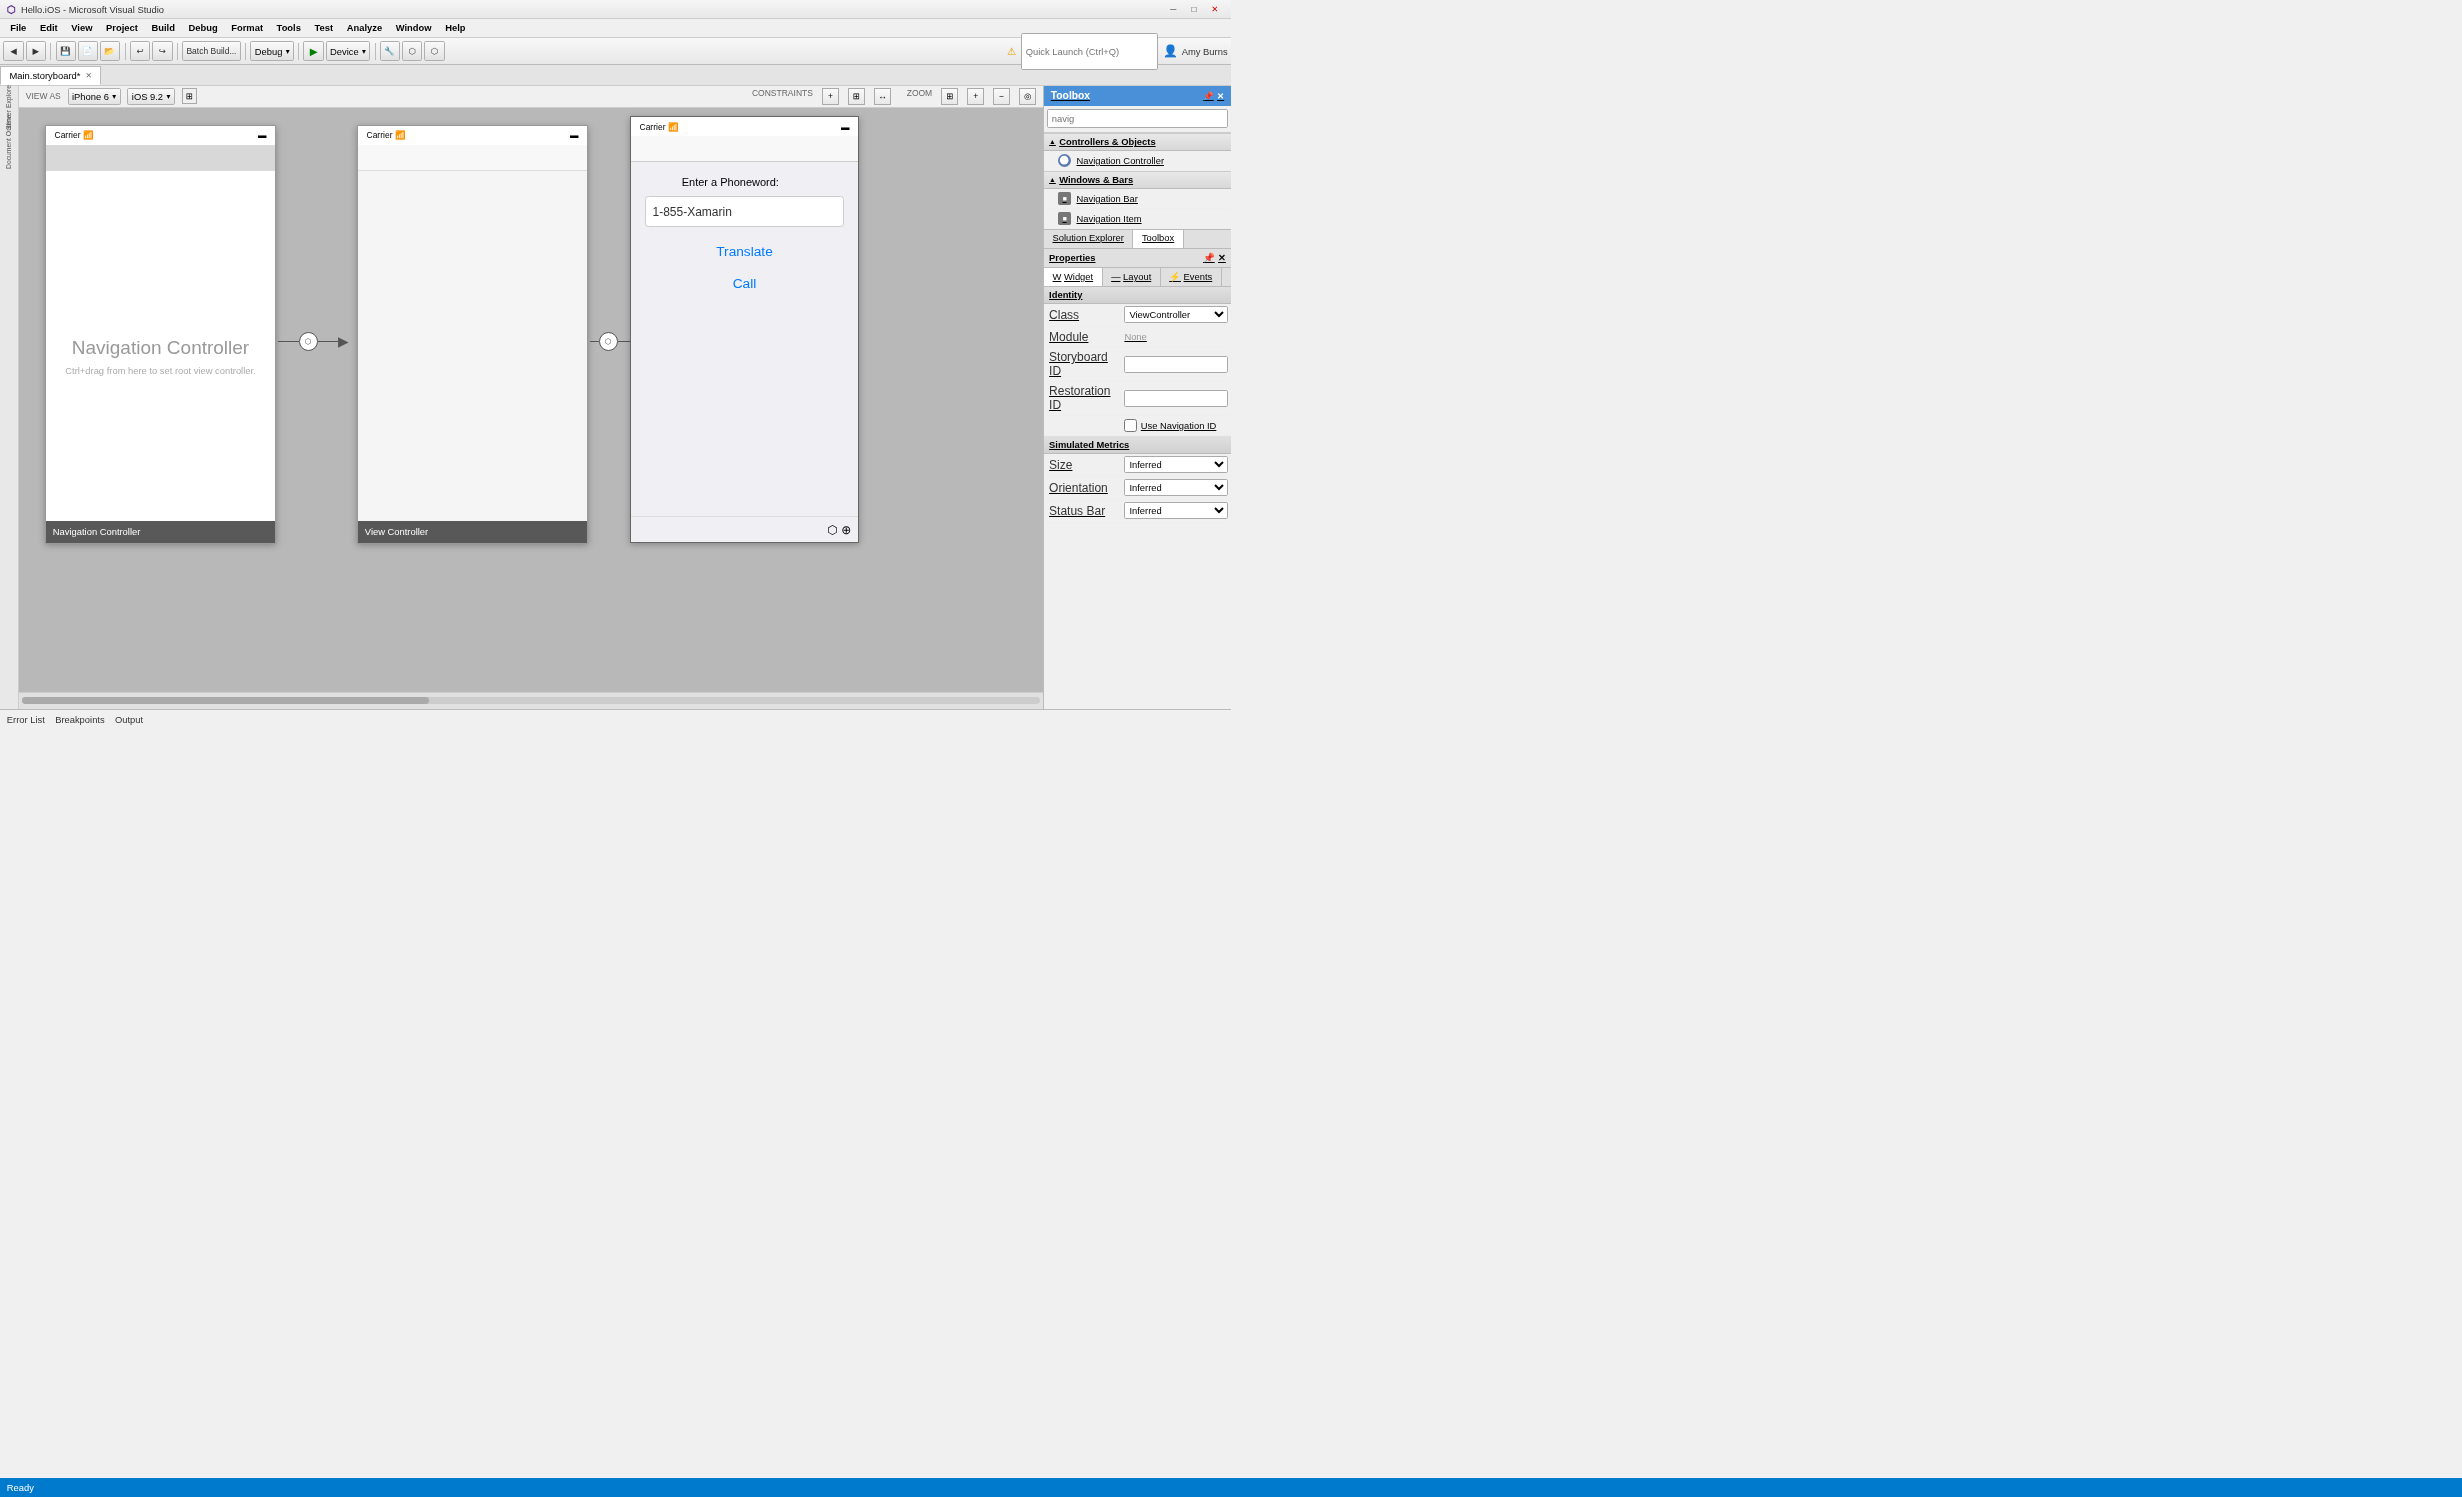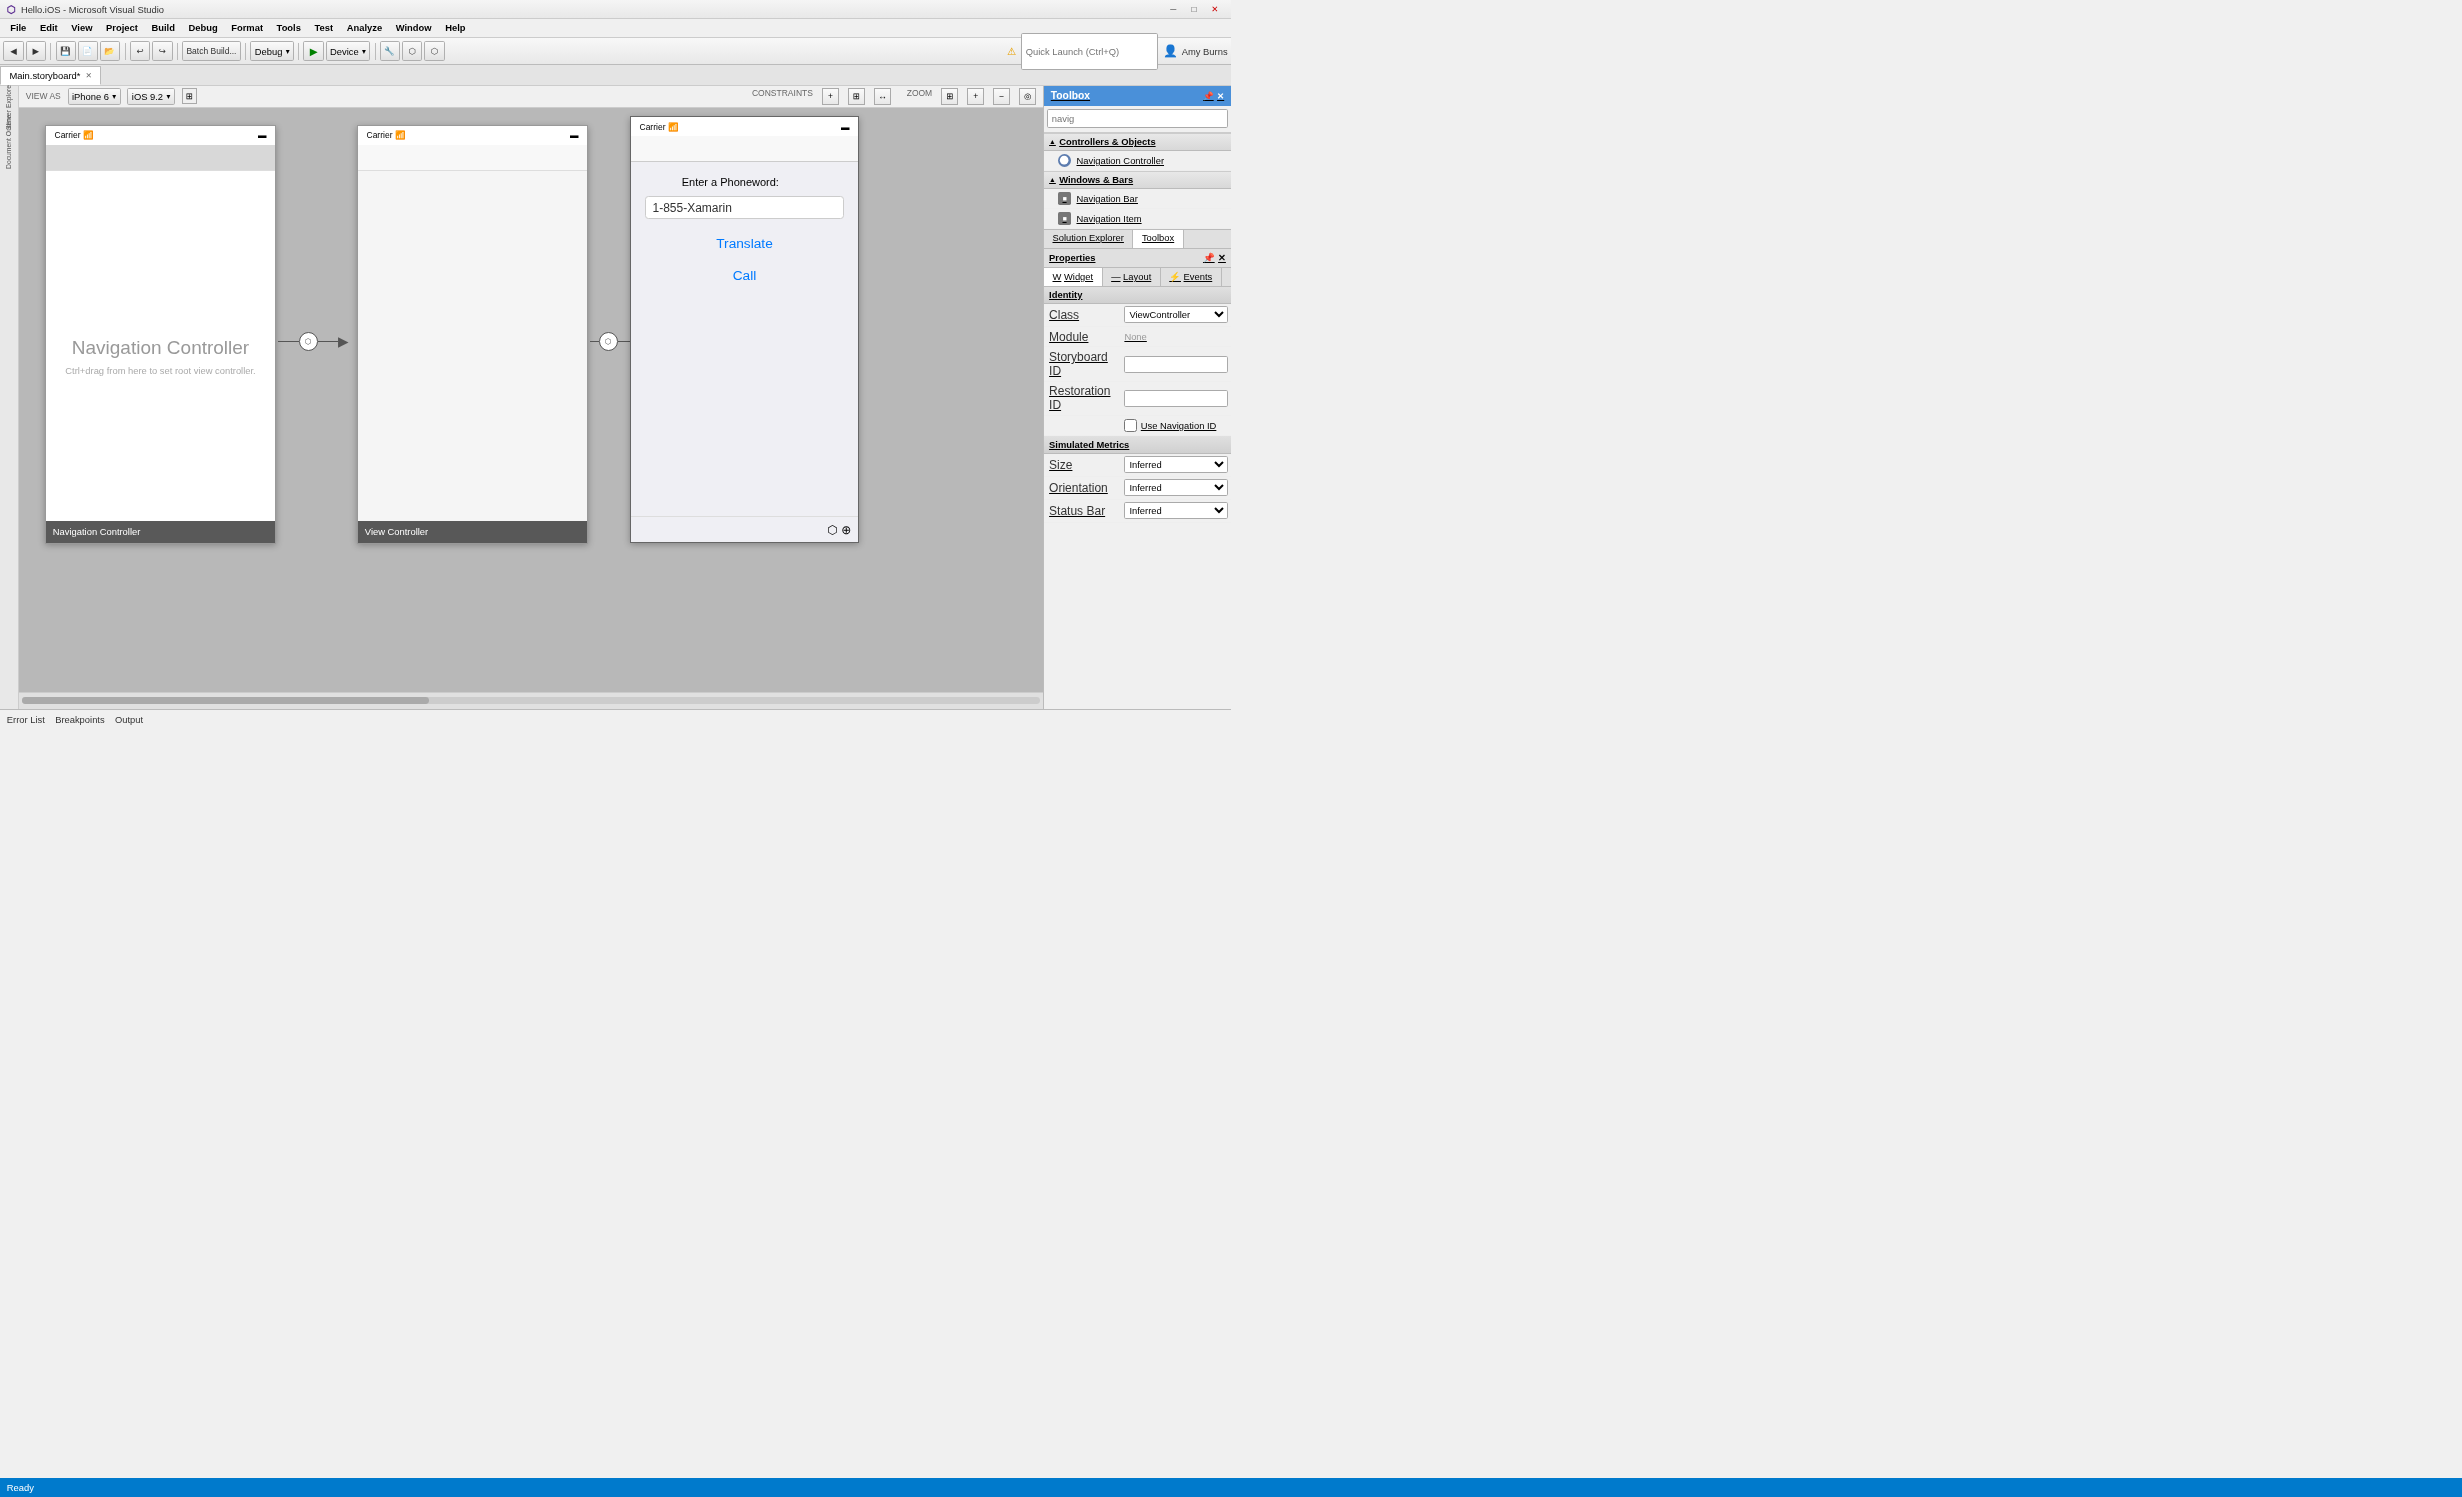--- a/index.html
+++ b/index.html
@@ -222,21 +222,21 @@
       padding: 13.7px;
     }
     .iphone-label {
       font-size: 11px;
       color: #000;
       margin-bottom: 8.5px;
       padding-left: 37px;
     }
     .iphone-input {
       width: 100%;
-      height: 23px;
+      height: 31px;
       border: 0.9px solid #ccc;
       background: white;
       border-radius: 3.4px;
       padding: 0 6.8px;
       font-size: 12px;
       color: #333;
       margin-bottom: 17px;
     }
     .iphone-btn-translate {
       width: 100%;

